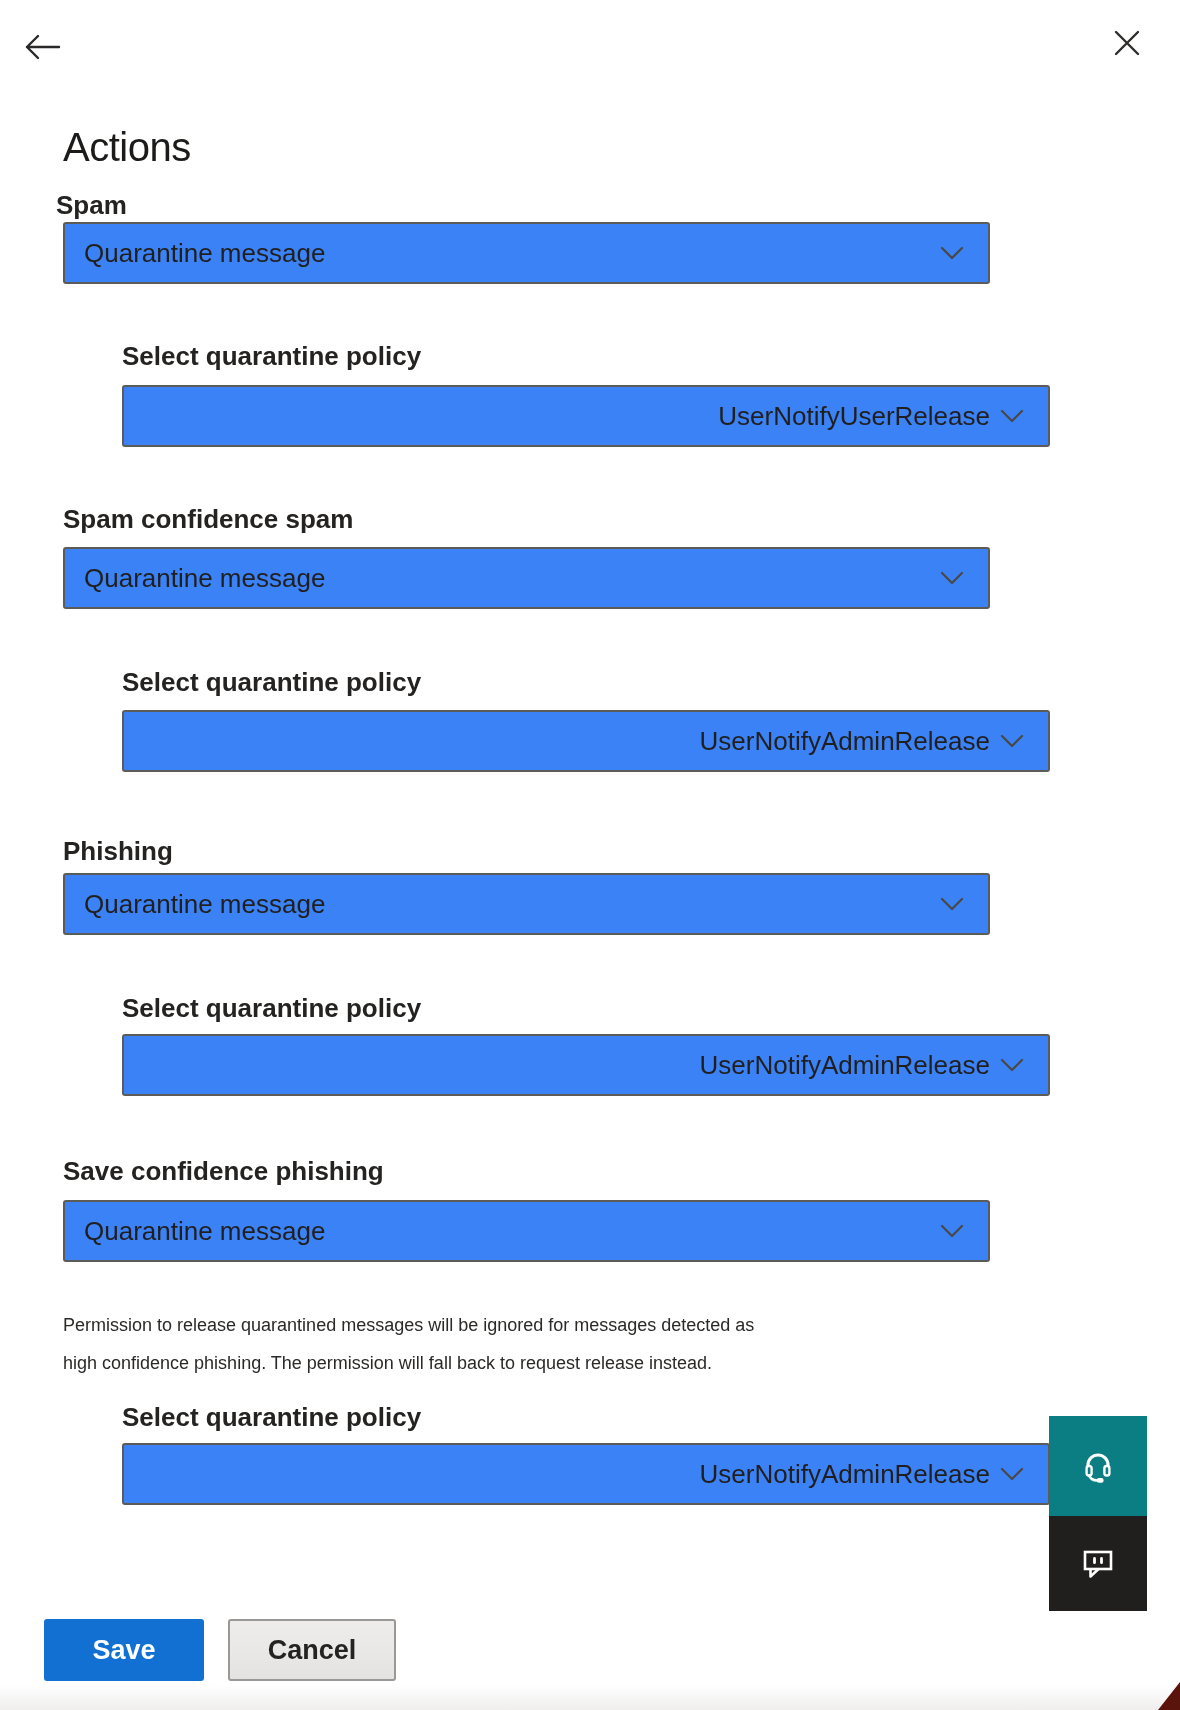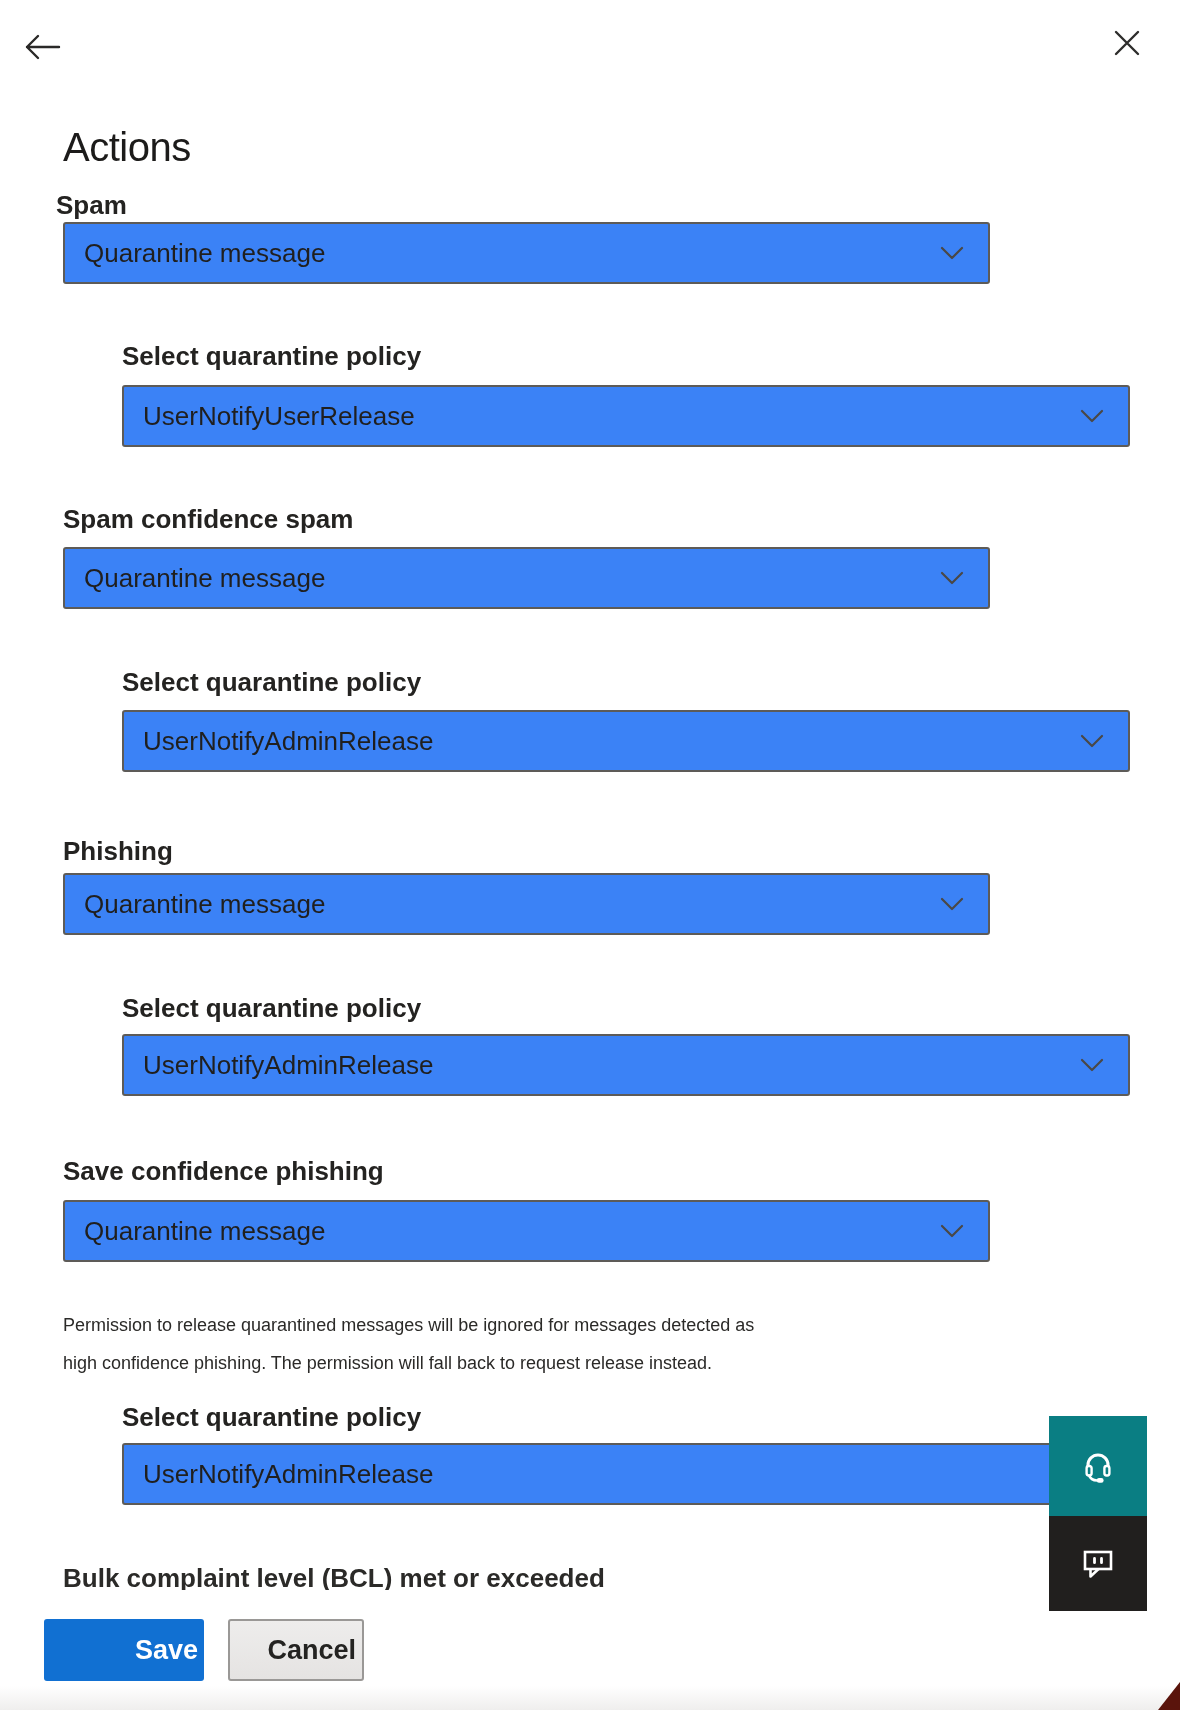--- a/index.html
+++ b/index.html
@@ -18,21 +18,21 @@
   .title { position:absolute; left:63px; top:97px; font-size:40px; line-height:46px;
            font-weight:400; letter-spacing:-0.5px; color:#1c1b1a; }
 
   .lbl { position:absolute; font-size:26px; line-height:31px; font-weight:700; color:#242321; }
   .note { position:absolute; left:63px; top:1306px; width:1092px; font-size:18px;
           line-height:38px; font-weight:400; color:#2b2a28; }
 
   .dd { position:absolute; height:62px; background:#3b82f6; border:2px solid #5d5b58;
         border-radius:3px; display:flex; align-items:center; padding:0 58px 0 19px; cursor:pointer; }
   .dd-main { left:63px;  width:927px; }
-  .dd-ind  { left:122px; width:1008px; }
+  .dd-ind  { left:122px; width:928px;justify-content:flex-end; }
   .ddv { font-size:26px; font-weight:400; color:#201f1e; white-space:nowrap; }
   .chev { position:absolute; right:24px; top:50%; margin-top:-7px; }
 
   
   .s0l  { left:56px;  top:178px;margin-top:12px; }   .s0d  { top:222px; }
   .s0pl { left:122px; top:341px; }   .s0pd { top:385px; }
   .s1l  { left:63px;  top:504px; }   .s1d  { top:547px; }
   .s1pl { left:122px; top:667px; }   .s1pd { top:710px; }
   .s2l  { left:63px;  top:836px; }   .s2d  { top:873px; }
   .s2pl { left:122px; top:993px; }   .s2pd { top:1034px; }
@@ -41,23 +41,23 @@
 
   .bulk { position:absolute; left:63px; top:1563px; font-size:26px; font-weight:700;
           color:#2b2a28; white-space:nowrap; z-index:1; }
 
   .footer-bar { position:absolute; left:0; top:1590px; width:1180px; height:120px;
                 background:#fff; z-index:3; }
   .footer-bar::after { content:""; position:absolute; left:0; bottom:0; width:100%; height:24px;
                 background:linear-gradient(180deg, rgba(240,239,238,0) 0%, #efeeed 100%); }
 
   .btn { position:absolute; z-index:4; height:62px; font-size:27px; font-weight:700;
-         border-radius:3px; cursor:pointer;text-align:right; }
+         border-radius:3px; cursor:pointer; }
   .save   { left:44px;  top:1619px; width:160px; background:#1170d2; color:#fff; border:none; }
-  .cancel { left:228px; top:1619px; width:136px; color:#242321; border:2px solid #9a9896;
+  .cancel { left:228px; top:1619px; width:168px; color:#242321; border:2px solid #9a9896;
             background:linear-gradient(180deg,#eeedec 0%, #e5e3e2 100%); }
 
   .float { position:absolute; left:1049px; width:98px; border:none; z-index:10; cursor:pointer;
            display:flex; align-items:center; justify-content:center; padding:0; }
   .support-btn  { top:1416px; height:100px; background:#0a7e83; }
   .feedback-btn { top:1516px; height:95px;  background:#211f1e; }
 
   .corner { position:absolute; right:0; bottom:0; width:22px; height:28px; background:#5a140c;
             clip-path:polygon(100% 0, 100% 100%, 0 100%); z-index:12; }
 </style>
@@ -137,21 +137,20 @@
     <span>high confidence phishing. The permission will fall back to request release instead.</span>
   </div>
   <div class="lbl s3pl">Select quarantine policy</div>
   <div class="dd dd-ind s3pd">
     <span class="ddv">UserNotifyAdminRelease</span>
     <svg class="chev" width="24" height="14" viewBox="0 0 24 14">
       <path d="M2 2 L12 12 L22 2" fill="none" stroke="#4a4846" stroke-width="2.2" stroke-linecap="round" stroke-linejoin="round"></path>
       </svg>
   </div>
 
-  <div class="bulk">Bulk complaint level (BCL) met or exceeded</div>
 
   <div class="footer-bar"></div>
   <button class="btn save">Save</button>
   <button class="btn cancel">Cancel</button>
 
   <button class="float support-btn">
     <svg width="36" height="38" viewBox="0 0 36 38" fill="none" stroke="#ffffff">
       <path d="M8 20 v-2 a10 10 0 0 1 20 0 v2" stroke-width="3"></path>
       <rect x="6.6" y="19" width="5" height="9.5" rx="2.2" stroke-width="2.4"></rect>
       <rect x="24.4" y="19" width="5" height="9.5" rx="2.2" stroke-width="2.4"></rect>

